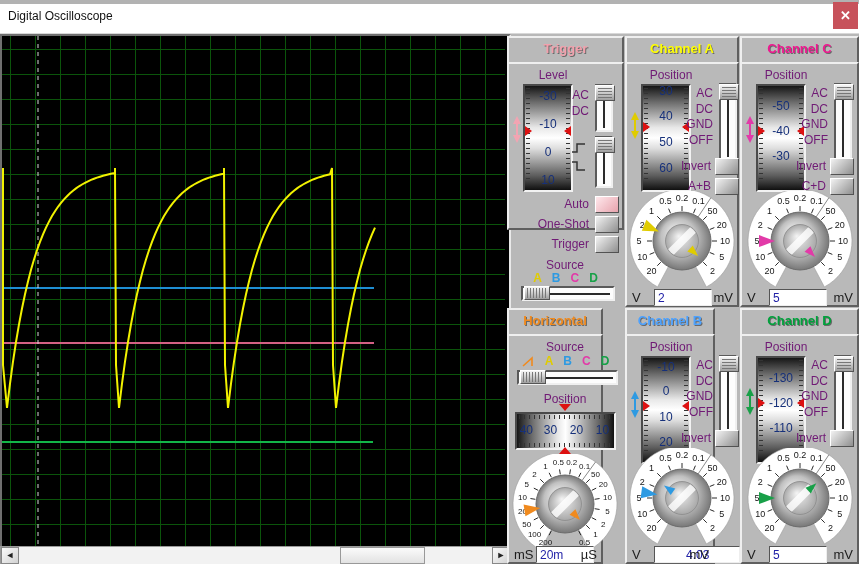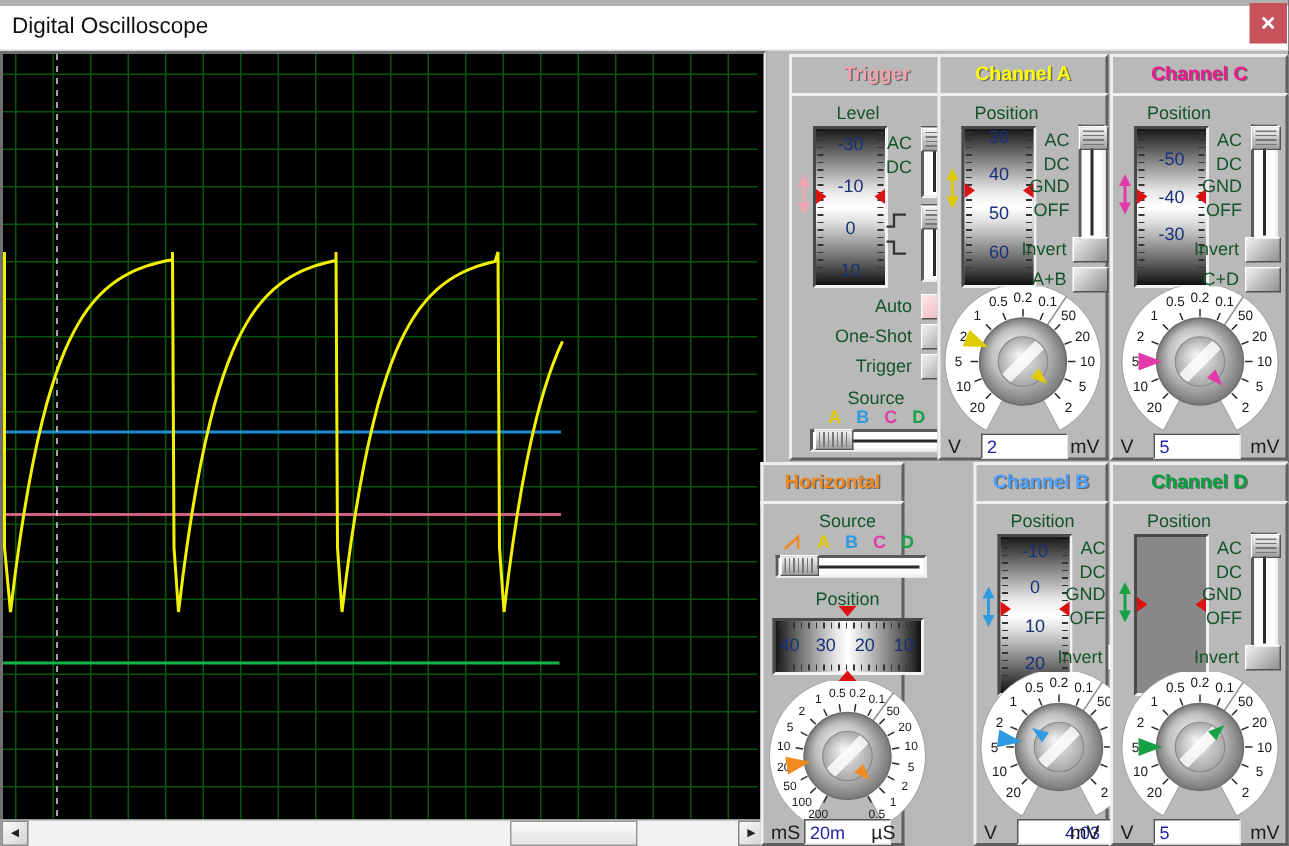--- a/index.html
+++ b/index.html
@@ -2,41 +2,41 @@
 <html><head>
 <meta charset="utf-8">
 <style>
   html,body{margin:0;padding:0;}
   body{width:859px;height:564px;position:relative;background:#b8b8b8;
        font-family:"Liberation Sans", sans-serif;overflow:hidden;}
   .abs{position:absolute;}
   
   #topstrip{left:0;top:0;width:859px;height:4px;background:#b2b2b2;}
   #titlebar{left:0;top:4px;width:859px;height:29px;background:#ffffff;border-bottom:1px solid #d8d8d8;}
-  #titletext{left:8px;top:5px;font-size:15px;color:#111;}
+  #titletext{left:8px;top:5px;font-size:12px;color:#111;}
   #closebtn{left:833px;top:2px;width:25px;height:27px;background:#c7525b;color:#fff;
             font-size:13px;font-weight:bold;text-align:center;line-height:27px;cursor:default;}
   
   #screenwrap{left:0px;top:34px;width:507px;height:512px;background:#000;
               border-top:2px solid #6f6f6f;border-left:2px solid #6f6f6f;
               border-right:2px solid #e9e9e9;border-bottom:0;}
   
   #hscroll{left:0px;top:546px;width:509px;height:17px;background:#f2f2f2;border:1px solid #9a9a9a;}
   .sbtn{width:16px;height:15px;background:linear-gradient(135deg,#fbfbfb,#d2d2d2);
         border:1px solid #888;text-align:center;line-height:14px;font-size:9px;color:#222;}
   #sthumb{height:15px;background:linear-gradient(#fbfbfb,#e2e2e2);border:1px solid #999;}
   
   .panel{background:#b9b9b9;}
   .ptitle{left:0;top:0;right:0;height:26px;background:#b9b9b9;
           border:2px solid;border-color:#efefef #5f5f5f #5f5f5f #efefef;
           text-align:center;font-size:13px;font-weight:bold;line-height:22px;
           text-shadow:1px 1px 0 rgba(40,40,40,.55);}
   .pbody{left:0;top:26px;right:0;bottom:0;background:#b9b9b9;
          border:2px solid;border-color:#efefef #5f5f5f #5f5f5f #efefef;}
-  .lbl{font-size:12px;color:#14532d;}
+  .lbl{font-size:12px;color:#701a75;}
   .drumframe{border:2px solid;border-color:#4a4a4a #f2f2f2 #f2f2f2 #4a4a4a;background:#888;}
   .drumface{position:absolute;left:0;top:0;right:0;bottom:0;
      background:linear-gradient(#161616 0%,#6e6e6e 16%,#e8e8e8 40%,#ffffff 50%,#dedede 60%,#5e5e5e 86%,#101010 100%);}
   .drumfaceH{position:absolute;left:0;top:0;right:0;bottom:0;
      background:linear-gradient(90deg,#161616 0%,#6e6e6e 16%,#e8e8e8 42%,#ffffff 50%,#dedede 58%,#5e5e5e 86%,#101010 100%);}
   .drumnum{position:absolute;left:0;right:0;text-align:center;font-size:12px;color:#16307a;}
   .drumnumH{position:absolute;top:9px;width:24px;text-align:center;font-size:12px;color:#16307a;}
   .tickL{position:absolute;left:1px;top:2px;bottom:2px;width:4px;
          background:repeating-linear-gradient(to bottom,#333 0 1px,transparent 1px 5px);}
   .tickR{position:absolute;right:1px;top:2px;bottom:2px;width:4px;
@@ -133,21 +133,21 @@
       <path d="M1,132 L1,329 L5,372 L5,372.0 L8,347.6 L11,325.7 L14,306.0 L17,288.3 L20,272.5 L23,258.2 L26,245.4 L29,233.8 L32,223.5 L35,214.2 L38,205.9 L41,198.3 L44,191.6 L47,185.6 L50,180.1 L53,175.2 L56,170.8 L59,166.9 L62,163.3 L65,160.2 L68,157.3 L71,154.7 L74,152.4 L77,150.3 L80,148.5 L83,146.8 L86,145.3 L89,143.9 L92,142.7 L95,141.6 L98,140.7 L101,139.8 L104,139.0 L107,138.3 L110,137.6 L113,137.1 L113,132 L114,329 L117,372 L117,372.0 L120,347.6 L123,325.7 L126,306.0 L129,288.3 L132,272.5 L135,258.2 L138,245.4 L141,233.8 L144,223.5 L147,214.2 L150,205.9 L153,198.3 L156,191.6 L159,185.6 L162,180.1 L165,175.2 L168,170.8 L171,166.9 L174,163.3 L177,160.2 L180,157.3 L183,154.7 L186,152.4 L189,150.3 L192,148.5 L195,146.8 L198,145.3 L201,143.9 L204,142.7 L207,141.6 L210,140.7 L213,139.8 L216,139.0 L219,138.3 L222,137.6 L222,132 L223,329 L226,372 L226,372.0 L229,347.6 L232,325.7 L235,306.0 L238,288.3 L241,272.5 L244,258.2 L247,245.4 L250,233.8 L253,223.5 L256,214.2 L259,205.9 L262,198.3 L265,191.6 L268,185.6 L271,180.1 L274,175.2 L277,170.8 L280,166.9 L283,163.3 L286,160.2 L289,157.3 L292,154.7 L295,152.4 L298,150.3 L301,148.5 L304,146.8 L307,145.3 L310,143.9 L313,142.7 L316,141.6 L319,140.7 L322,139.8 L325,139.0 L328,138.3 L330,132 L331,329 L334,372 L334,372.0 L337,347.6 L340,325.7 L343,306.0 L346,288.3 L349,272.5 L352,258.2 L355,245.4 L358,233.8 L361,223.5 L364,214.2 L367,205.9 L370,198.3 L373,191.6" fill="none" stroke="#f2f200" stroke-width="2"></path>
     </svg>
   </div>
 
 <div class="abs" id="hscroll">
   <div class="abs sbtn" style="left:0;top:0">◄</div>
   <div class="abs" id="sthumb" style="left: 339px; top: 0px; width: 83px;"></div>
   <div class="abs sbtn" style="right:0;top:0">►</div>
 </div>
 
-<div class="abs panel" id="panel-trigger" style="left:526px;top:36px;width:117px;height:271px">
+<div class="abs panel" id="panel-trigger" style="left:507px;top:36px;width:117px;height:194px">
     <div class="ptitle" style="position: absolute; color: rgb(242, 160, 172);">Trigger</div>
     <div class="pbody" style="position: absolute;">
       <div class="lbl" style="left: 6px; top: 4px; width: 76px; text-align: center; position: absolute;">Level</div>
       <div class="drumframe" style="left: 14px; top: 20px; width: 46px; height: 104px; position: absolute;">
         <div class="drumface" style="position: absolute;">
           <div class="tickL" style="position: absolute;"></div>
           <div class="tickR" style="position: absolute;"></div>
           <div class="drumnum" style="top: 3px; position: absolute;">-30</div>
           <div class="drumnum" style="top: 31px; position: absolute;">-10</div>
           <div class="drumnum" style="top: 59px; position: absolute;">0</div>
@@ -468,21 +468,21 @@
           <circle cx="55" cy="50" r="16.5" fill="url(#horizontalgi)" stroke="#8a8a8a" stroke-width="0.8"></circle>
           <rect x="38" y="46" width="34" height="8" fill="rgba(255,255,255,0.8)" transform="rotate(-45 55 50)" clip-path="url(#horizontalcl)"></rect>
           <polygon points="30.30779148512156,53.910861626005776 13.566171245357971,50.487683023078645 15.443384825840745,62.339943110220304" fill="#f08a1e"></polygon>
           <polygon points="70.00396392137498,66.08978143562175 59.57656715421081,60.77288415806087 65.42739676716417,55.31689727756088" fill="#f08a1e"></polygon>
         </svg></div>
       <div class="unit" style="left: 5px; top: 211px; position: absolute;">mS</div>
       <input class="val-input" value="20m" style="left: 27px; top: 210px; width: 53px;">
       <div class="unit" style="right: 4px; top: 211px; position: absolute;">µS</div>
     </div>
   </div>
-<div class="abs panel" id="panel-channel-b" style="left:649px;top:308px;width:90px;height:256px">
+<div class="abs panel" id="panel-channel-b" style="left:625px;top:308px;width:90px;height:256px">
     <div class="ptitle" style="position: absolute; color: rgb(77, 162, 255);">Channel B</div>
     <div class="pbody" style="position: absolute;">
       <div class="lbl" style="left: 6px; top: 4px; width: 76px; text-align: center; position: absolute;">Position</div>
       <div class="drumframe" style="left: 14px; top: 20px; width: 46px; height: 104px; position: absolute;">
         <div class="drumface" style="position: absolute;">
           <div class="tickL" style="position: absolute;"></div>
           <div class="tickR" style="position: absolute;"></div>
           <div class="drumnum" style="top: 2px; position: absolute;">-10</div>
           <div class="drumnum" style="top: 26px; position: absolute;">0</div>
           <div class="drumnum" style="top: 52px; position: absolute;">10</div>
@@ -560,20 +560,27 @@
       <div class="unit" style="left: 5px; top: 211px; position: absolute;">V</div>
       <input class="val-input" value="4.03" style="left: 27px; top: 210px; width: 53px; padding-left: 31px;">
       <div class="unit" style="right: 4px; top: 211px; position: absolute;">mV</div>
     </div>
   </div>
 <div class="abs panel" id="panel-channel-d" style="left:740px;top:308px;width:119px;height:256px">
     <div class="ptitle" style="position: absolute; color: rgb(0, 162, 60);">Channel D</div>
     <div class="pbody" style="position: absolute;">
       <div class="lbl" style="left: 6px; top: 4px; width: 76px; text-align: center; position: absolute;">Position</div>
       <div class="drumframe" style="left: 14px; top: 20px; width: 46px; height: 104px; position: absolute;">
+        <div class="drumface" style="position: absolute;">
+          <div class="tickL" style="position: absolute;"></div>
+          <div class="tickR" style="position: absolute;"></div>
+          <div class="drumnum" style="top: 13px; position: absolute;">-130</div>
+          <div class="drumnum" style="top: 38px; position: absolute;">-120</div>
+          <div class="drumnum" style="top: 63px; position: absolute;">-110</div>
+        </div>
         <div class="markR" style="left: 0px; top: 40px; position: absolute;"></div>
         <div class="markL" style="right: 0px; top: 40px; position: absolute;"></div>
       </div>
       <div style="left: 3px; top: 52px; width: 10px; height: 27px; position: absolute;"><svg width="10" height="27">
           <line x1="5" y1="5" x2="5" y2="22" stroke="#18a048" stroke-width="2"></line>
           <polygon points="5,0 1,8 9,8" fill="#18a048"></polygon>
           <polygon points="5,27 1,19 9,19" fill="#18a048"></polygon>
         </svg></div>
       <div class="lbl" style="left: 52px; top: 22px; width: 34px; text-align: right; position: absolute;">AC</div>
       <div class="lbl" style="left: 52px; top: 37.7px; width: 34px; text-align: right; position: absolute;">DC</div>

